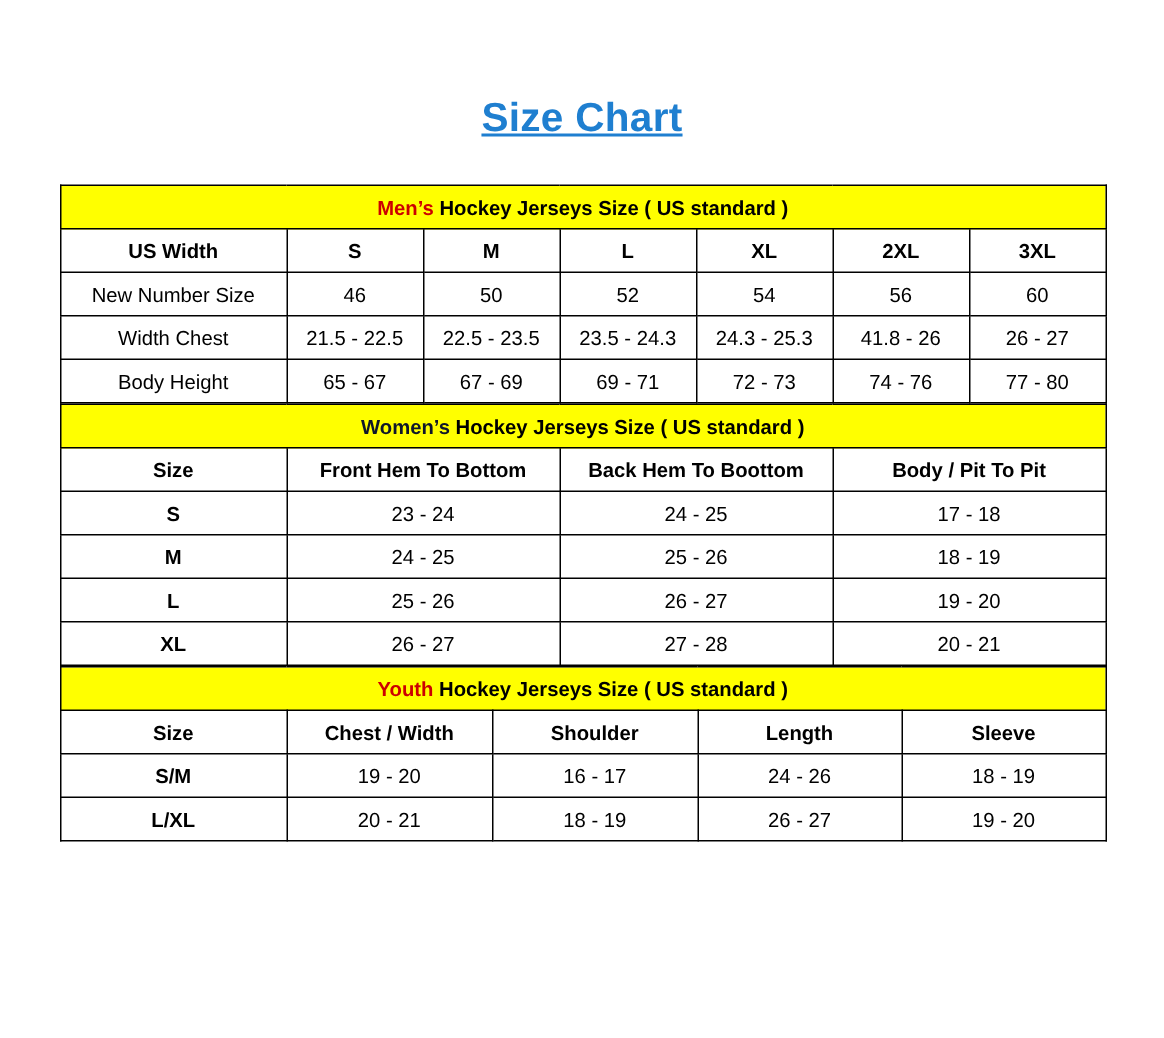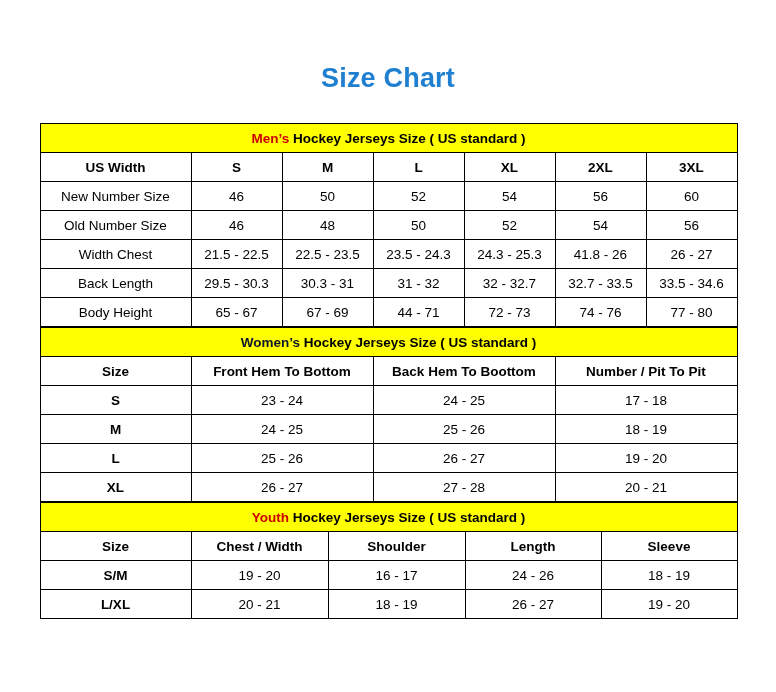--- a/index.html
+++ b/index.html
@@ -20,20 +20,21 @@
     box-sizing: border-box;
   }
   .title {
     text-align: center;
     color: #1f7fd0;
     font-size: 27px;
     font-weight: bold;
     padding-top: 63px;
     padding-bottom: 0;
     letter-spacing: 0.2px;
+    text-decoration: underline;
   }
   .chart-wrap {
     margin: 29px auto 0 auto;
     width: 697px;
   }
   table.size-table {
     border-collapse: collapse;
     width: 697px;
     table-layout: fixed;
   }
@@ -101,51 +102,33 @@
         <tr>
           <td class="rowlabel">New Number Size</td>
           <td>46</td>
           <td>50</td>
           <td>52</td>
           <td>54</td>
           <td>56</td>
           <td>60</td>
         </tr>
         <tr>
-          <td class="rowlabel">Old Number Size</td>
-          <td>46</td>
-          <td>48</td>
-          <td>50</td>
-          <td>52</td>
-          <td>54</td>
-          <td>56</td>
-        </tr>
-        <tr>
           <td class="rowlabel">Width Chest</td>
           <td>21.5 - 22.5</td>
           <td>22.5 - 23.5</td>
           <td>23.5 - 24.3</td>
           <td>24.3 - 25.3</td>
           <td>41.8 - 26</td>
           <td>26 - 27</td>
         </tr>
         <tr>
-          <td class="rowlabel">Back Length</td>
-          <td>29.5 - 30.3</td>
-          <td>30.3 - 31</td>
-          <td>31 - 32</td>
-          <td>32 - 32.7</td>
-          <td>32.7 - 33.5</td>
-          <td>33.5 - 34.6</td>
-        </tr>
-        <tr>
           <td class="rowlabel">Body Height</td>
           <td>65 - 67</td>
           <td>67 - 69</td>
-          <td>44 - 71</td>
+          <td>69 - 71</td>
           <td>72 - 73</td>
           <td>74 - 76</td>
           <td>77 - 80</td>
         </tr>
       </tbody>
     </table>
 
     <table class="size-table">
       <colgroup>
         <col style="width:151px">
@@ -156,21 +139,21 @@
       <tbody>
         <tr>
           <td class="banner" colspan="4">
             <span class="accent-women">Women’s</span><span> Hockey Jerseys Size ( US standard )</span>
           </td>
         </tr>
         <tr>
           <td class="hdr">Size</td>
           <td class="hdr">Front Hem To Bottom</td>
           <td class="hdr">Back Hem To Boottom</td>
-          <td class="hdr">Number / Pit To Pit</td>
+          <td class="hdr">Body / Pit To Pit</td>
         </tr>
         <tr>
           <td class="rowlabel-bold">S</td>
           <td>23 - 24</td>
           <td>24 - 25</td>
           <td>17 - 18</td>
         </tr>
         <tr>
           <td class="rowlabel-bold">M</td>
           <td>24 - 25</td>

